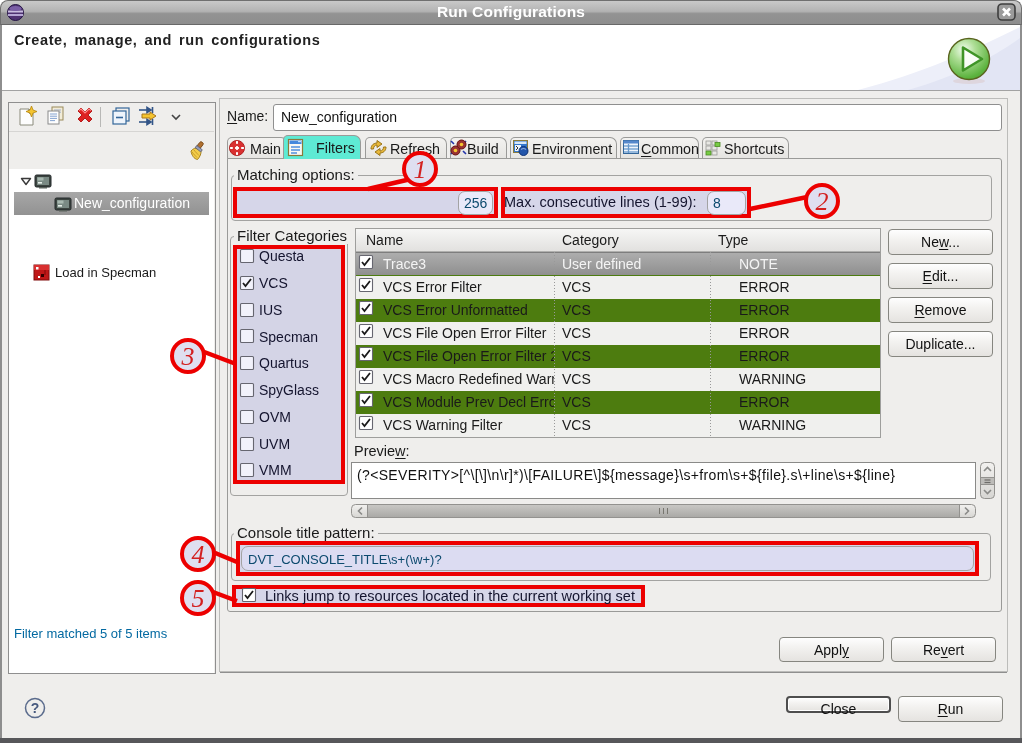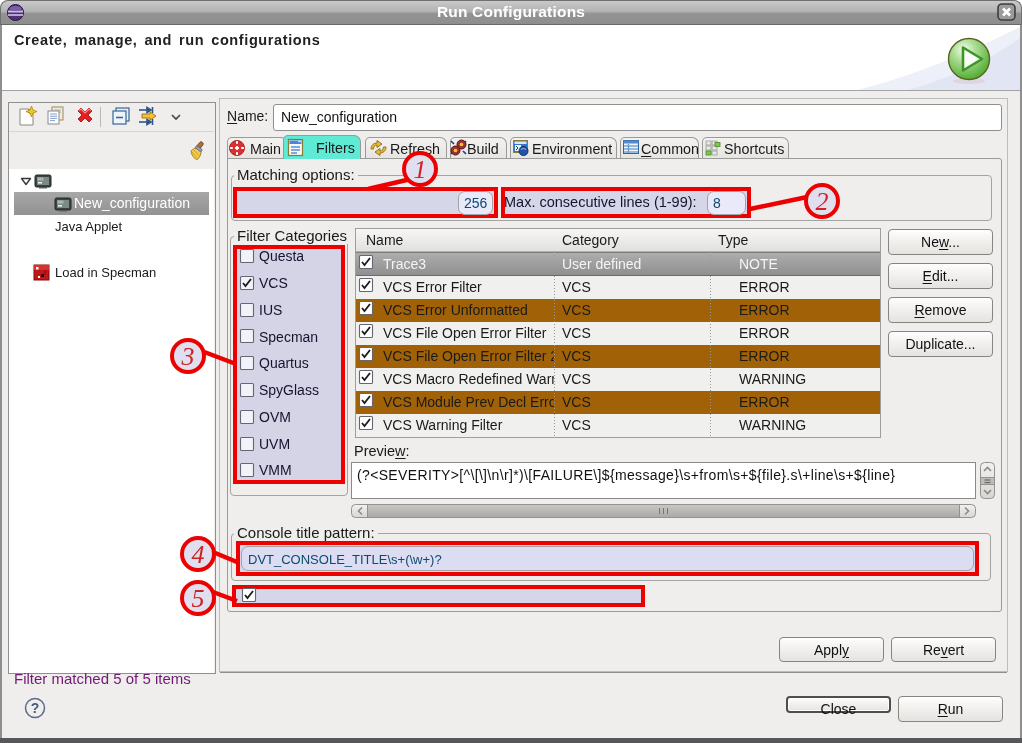--- a/index.html
+++ b/index.html
@@ -20,41 +20,41 @@
 #lpanel { left:8px; top:102px; width:208px; height:572px; background:#efeeec; border:1px solid #8f8f8f; }
 #lpanel .treearea { position:absolute; left:0px; top:66px; width:205px; height:504px; background:#fff; }
 #toolsep { left:9px; top:131px; width:205px; height:1px; background:#d6d5d3; }
 #tbsep { left:100px; top:107px; width:1px; height:20px; background:#b8b8b6; }
 #filterbox { left:17px; top:139px; width:192px; height:25px; background:#fff; border:1px solid #989898; border-radius:4px; }
 #filterbox span { position:absolute; left:5px; top:3px; color:#a8a8a8; font-size:14.5px; }
 .trow { position:absolute; left:9px; width:205px; height:23px; font-size:13px; color:#1a1a1a; }
 .trow .txt { position:absolute; top:3px; }
 #selrow { left:14px; top:192px; width:195px; height:23px; background:linear-gradient(#a7a7a7,#929292); }
 #selrow span { position:absolute; left:60px; top:3px; color:#fff; font-size:14px; }
-#fmatched { left:14px; top:670px; font-size:15px; color:#701a75; }
+#fmatched { left:14px; top:626px; font-size:13px; color:#0369a1; }
 
 #rpanel { left:219px; top:98px; width:789px; height:574px; border:1px solid #bcbcba; }
 #namelbl { left:227px; top:108px; font-size:14px; color:#1a1a1a; }
 #nameinput { left:273px; top:104px; width:729px; height:27px; background:#fff; border:1px solid #8f8f8f; border-radius:3px; }
 #nameinput span { position:absolute; left:7px; top:4px; font-size:14px; color:#111; }
 
 .tab { position:absolute; top:137px; height:22px; background:linear-gradient(#f3f2f0,#e5e4e1); border:1px solid #9a9a98; border-bottom:none; border-radius:5px 7px 0 0; }
 .tab.active { top:135px; height:24px; background:#5eead4; z-index:3; }
 .tab .lbl { position:absolute; top:3px; font-size:14.3px; color:#1a1a1a; white-space:nowrap; }
 .tab.active .lbl { top:4px; }
 #tabpanel { left:227px; top:158px; width:775px; height:454px; background:#efeeec; border:1px solid #9a9a98; border-radius:0 3px 3px 3px; }
 
 .fset { position:absolute; border:1px solid #a3a3a1; border-radius:4px; }
 .fset .cap { position:absolute; top:-10px; left:2px; background:#efeeec; padding:0 3px; font-size:15px; color:#1a1a1a; white-space:nowrap; }
 
 .redbox { position:absolute; border:4px solid #ec0000; background:#d6d6e9; }
 .navy { color:#14142e; }
 .inputbox { position:absolute; background:#e9e9f9; border:1px solid #a3a3a3; border-radius:7px; font-size:14px; color:#0c4a6e; }
 
-#tbl { left:355px; top:228px; width:526px; height:210px; background:#a16207; border:1px solid #9e9e9c; }
+#tbl { left:355px; top:228px; width:526px; height:210px; background:#4d7c0f; border:1px solid #9e9e9c; }
 #tblhead { position:absolute; left:0; top:0; width:524px; height:23px; background:linear-gradient(#f6f6f5,#e2e1df); border-bottom:1px solid #b0b0ae; }
 #tblhead span { position:absolute; top:3px; font-size:14px; color:#1a1a1a; }
 .row { position:absolute; left:0; width:524px; height:23px; font-size:14px; color:#1a1a1a; }
 .row span { position:absolute; top:3px; }
 .row .c1 { left:27px; width:171px; overflow:hidden; white-space:nowrap; }
 .row .c2 { left:206px; }
 .row .c3 { left:362px;margin-left:21px; }
 .row.sel { background:linear-gradient(#adadad,#8f8f8f); color:#f4f4f4; border-top:1px solid #7e7e7e; }
 .row.alt { background:#f0f0ee; }
 .colsep { position:absolute; top:23px; width:1px; height:186px; background-image:linear-gradient(#999 1px,transparent 1px); background-size:1px 3px; }
@@ -193,23 +193,20 @@
       <rect x="0" y="0" width="15" height="5" fill="#d83030"></rect>
       <rect x="2" y="2" width="2.5" height="2.5" fill="#fff"></rect>
       <rect x="7" y="9" width="3" height="3" fill="#300"></rect>
       <rect x="4" y="11" width="2" height="2" fill="#fff"></rect>
       <rect x="10" y="5" width="2" height="5" fill="#a01010"></rect>
     </g>
   </svg>
   <div class="abs" id="selrow">
       <span>New_configuration</span>
     </div>
-  <div class="abs trow" style="top:216px">
-      <span class="txt" style="left:46px">Java Applet</span>
-    </div>
   <div class="abs trow" style="top:262px">
       <span class="txt" style="left:46px">Load in Specman</span>
     </div>
   <div class="abs" id="fmatched">Filter matched 5 of 5 items</div>
 
   <div class="abs" id="rpanel"></div>
   <div class="abs" id="namelbl"><u>N</u>ame:</div>
   <div class="abs" id="nameinput">
       <span>New_configuration</span>
     </div>
@@ -464,20 +461,21 @@
 
   <div class="fset" style="left:231px;top:533px;width:760px;height:48px">
       <span class="cap">Console title pattern:</span>
     </div>
   <div class="redbox" style="left:236px;top:541px;width:743px;height:35px"></div>
   <div class="inputbox" style="left:241px;top:546px;width:733px;height:25px;background:#dcdcf2">
       <span style="position:absolute;left:6px;top:5px;font-size:13px">DVT_CONSOLE_TITLE\s+(\w+)?</span>
     </div>
 
   <div class="redbox" style="left:232px;top:585px;width:413px;height:22px"></div>
+  <div class="abs navy" style="left:265px;top:588px;font-size:14.5px">Links jump to resources located in the current working set</div>
 
   <div class="btn" style="left:779px;top:637px;width:105px;height:25px"><span>Appl<u>y</u></span></div>
   <div class="btn" style="left:891px;top:637px;width:105px;height:25px"><span>Re<u>v</u>ert</span></div>
   <div class="abs" id="fsep"></div>
 
   <svg class="abs" style="left:24px;top:697px" width="22" height="22">
     <circle cx="11" cy="11" r="9.5" fill="none" stroke="#5a6b8c" stroke-width="1.5"></circle>
     <text x="11" y="16" text-anchor="middle" font-size="14" font-weight="bold" fill="#46597e" font-family="Liberation Sans">?</text>
   </svg>
   <div class="btn" style="left:786px;top:696px;width:105px;height:17px;border:2px solid #4e4e4e;box-shadow:inset 0 0 0 1px #fff"><span style="top:3px">Close</span></div>

